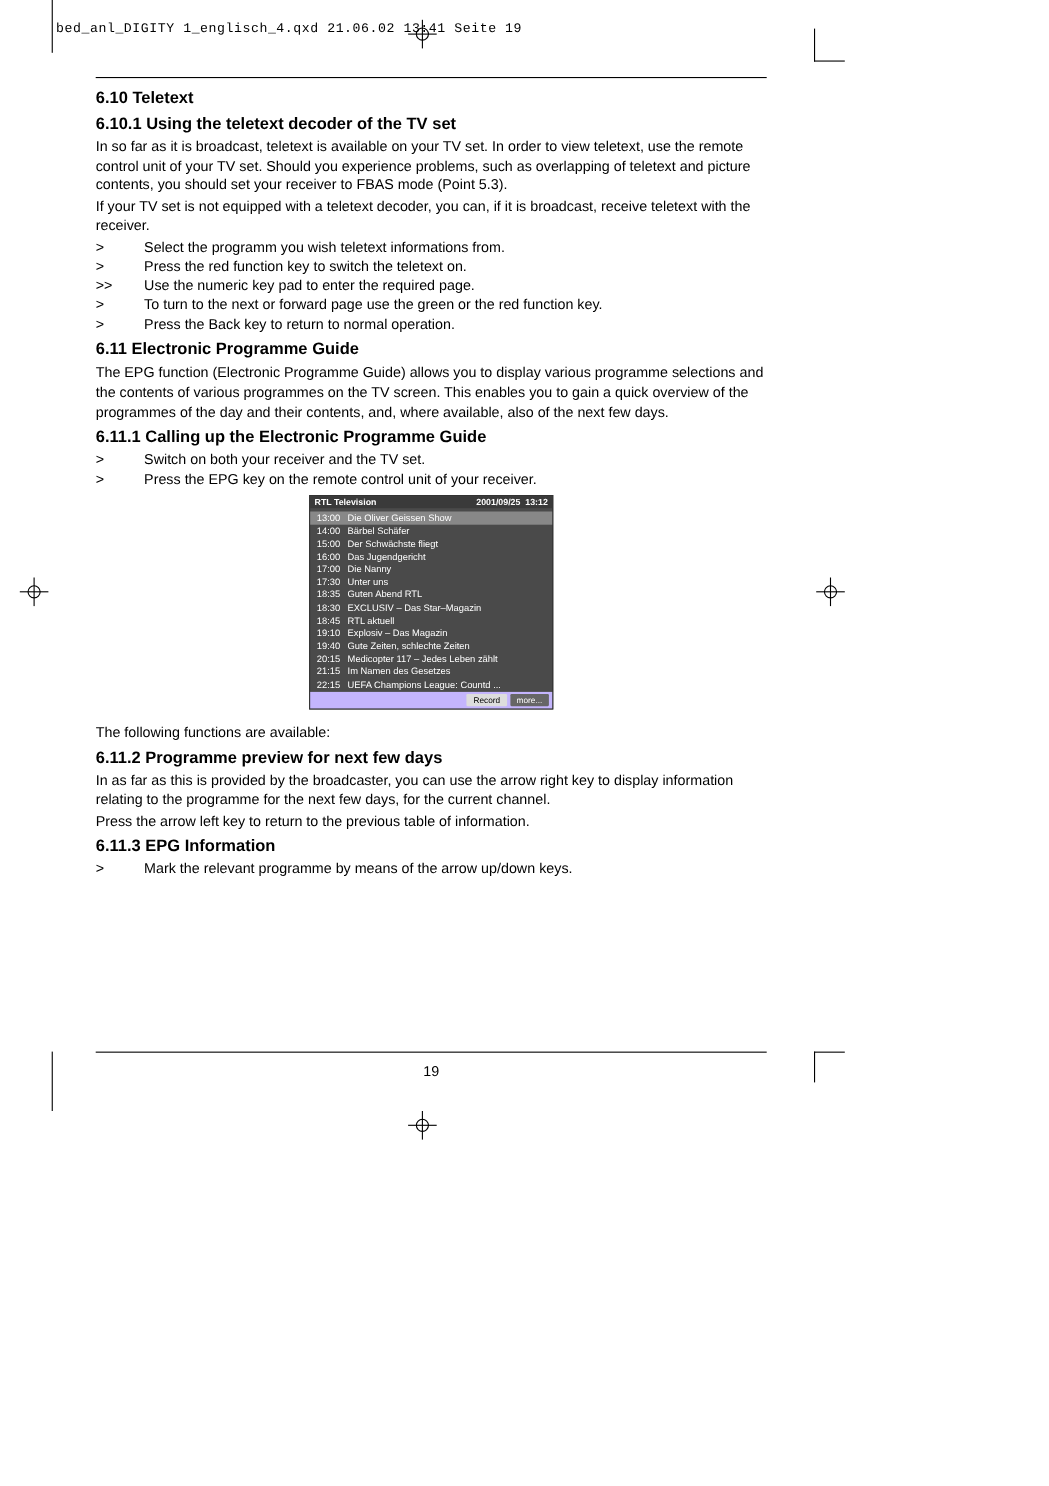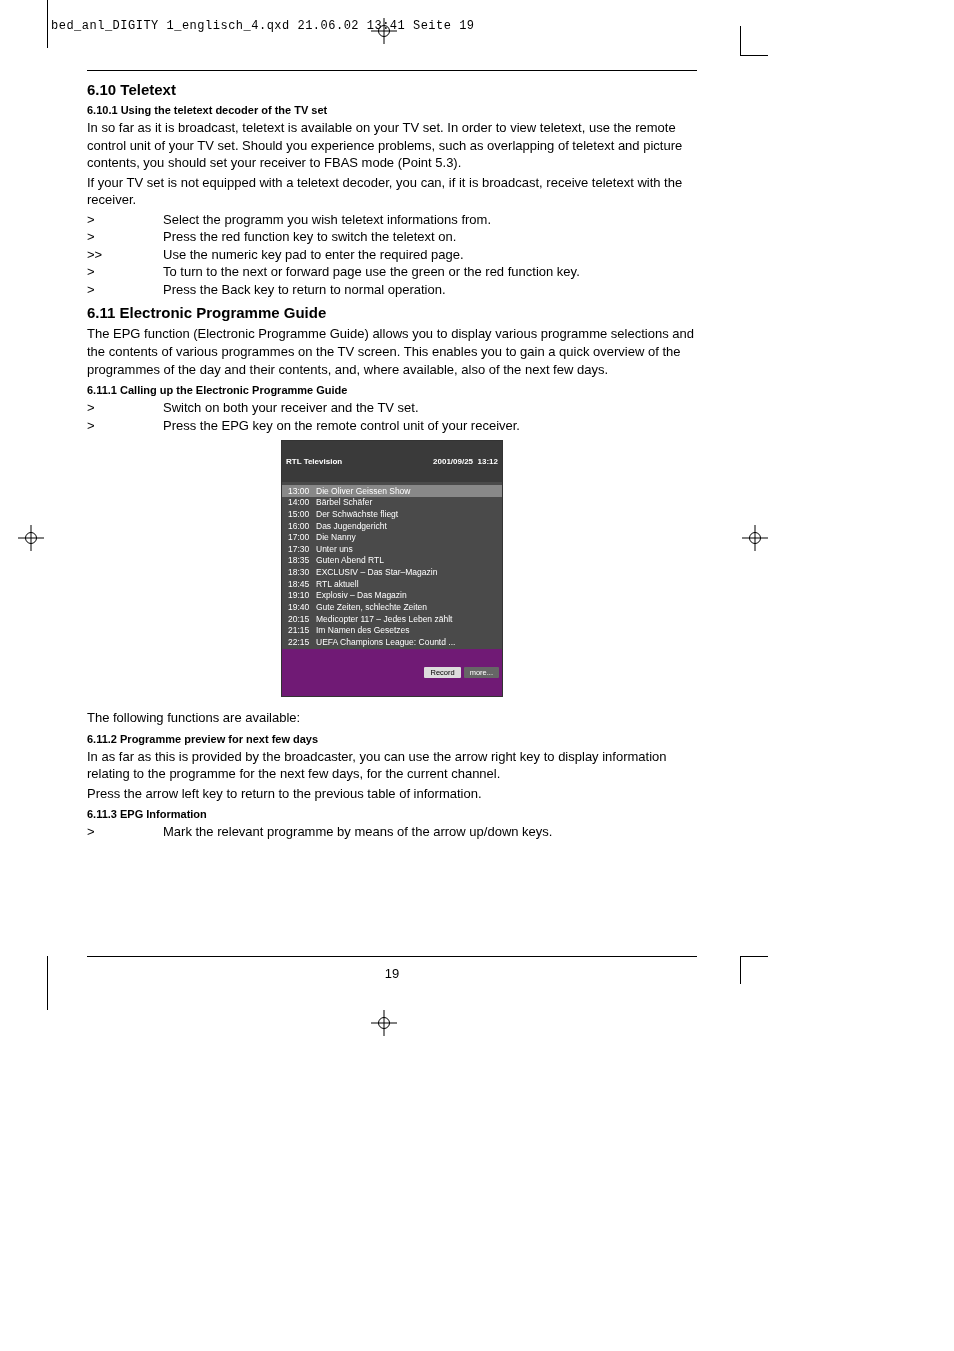--- a/index.html
+++ b/index.html
@@ -39,58 +39,58 @@
     .reg-bottom { top: 1010px; left: 371px; }
     .content {
       position: absolute;
       left: 87px;
       top: 70px;
       width: 610px;
     }
     .hr-top { border: none; border-top: 1px solid #000; margin-bottom: 10px; }
     .hr-bottom { position: absolute; top: 956px; left: 87px; width: 610px; border: none; border-top: 1px solid #000; }
     h2 { font-size: 15px; font-weight: bold; margin-top: 6px; margin-bottom: 4px; }
-    h3 { font-size: 11px; font-weight: bold; margin-top: 6px; margin-bottom: 3px; }
+    h3 { font-size: 15px; font-weight: bold; margin-top: 6px; margin-bottom: 3px; }
     p { line-height: 1.35; margin-bottom: 2px; }
     .bullet-list { margin-top: 2px; }
     .bullet-row { display: flex; line-height: 1.35; }
     .bullet-marker { width: 44px; flex-shrink: 0; }
-    .bullet-text { flex: 1; margin-left: 32px; }
+    .bullet-text { flex: 1; }
     b { font-weight: normal; }
     .epg-container {
       margin: 6px auto 12px auto;
       width: 222px;
       background: #4a4a4a;
       color: #fff;
       font-size: 8.5px;
       border: 1px solid #333;
     }
     .epg-header {
       display: flex;
       justify-content: space-between;
-      padding: 16px 4px;
+      padding: 1px 4px;
       font-size: 8px;
       font-weight: bold;
       background: #3a3a3a;
     }
     .epg-body { padding: 3px 0 1px 0; }
     .epg-row {
       display: flex;
       padding: 0.5px 6px;
       line-height: 1.25;
     }
     .epg-row.highlight { background: #888; }
     .epg-time { width: 28px; flex-shrink: 0; }
     .epg-prog { flex: 1; }
     .epg-footer {
       display: flex;
       justify-content: flex-end;
       gap: 3px;
-      padding: 18px 3px;
-      background: #701a75;
+      padding: 2px 3px;
+      background: #c4b5fd;
     }
     .epg-btn {
       font-size: 7.5px;
       padding: 1px 6px;
       background: #ddd;
       color: #000;
       border-radius: 1px;
     }
     .epg-btn.dark { background: #666; color: #fff; }
     .page-num {

